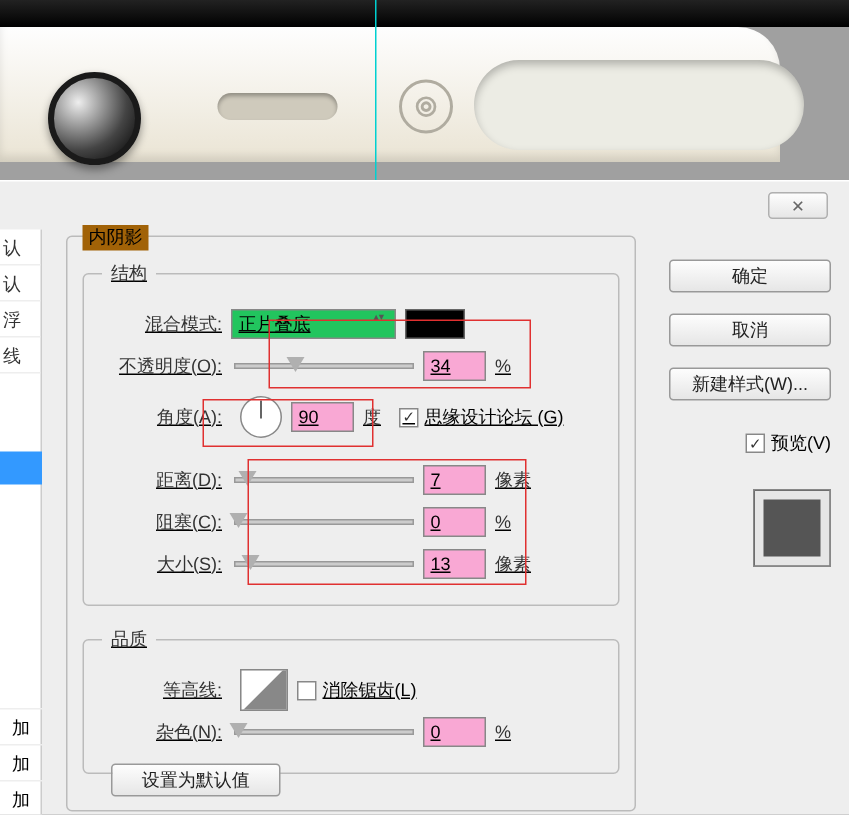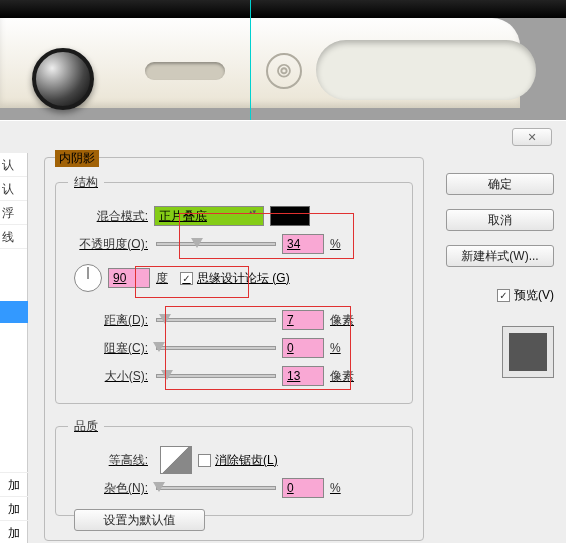--- a/index.html
+++ b/index.html
@@ -22,21 +22,21 @@
   .left-strip .sel { position: absolute; left: 0; top: 148px; width: 28px; height: 22px; background: #3399ff; }
   .left-strip .adds { position: absolute; bottom: 0; left:0; width:28px; }
   .left-strip .adds span { display:block; height:24px; line-height:24px; text-align:center; border-top:1px solid #eee; }
 
   .content { position: absolute; left: 44px; top: 36px; width: 380px; }
   fieldset { border: 1px solid #bbb; border-radius: 4px; padding: 10px 12px 12px 12px; margin-bottom: 14px; position: relative; text-decoration: underline; }
   legend { padding: 0 6px; color: #333; }
   .group-title { position:absolute; left:10px; top:-8px; background:#a16207; padding:0 4px; font-size:12px; }
   .row { display: flex; align-items: center; height: 26px; margin: 2px 0; }
   .row-label { width: 86px; text-align: right; padding-right: 6px; color: #333; }
-  .select { width: 110px; height: 20px; border: 1px solid #888; background: #84cc16; display:flex; align-items:center; padding:0 4px; position:relative; }
+  .select { width: 110px; height: 20px; border: 1px solid #888; background: #22c55e; display:flex; align-items:center; padding:0 4px; position:relative; }
   .select .arrows { position:absolute; right:2px; top:1px; width:12px; display:flex; flex-direction:column; font-size:7px; line-height:7px; color:#555; }
   .color-swatch { width: 40px; height: 20px; background: #000; border: 1px solid #666; margin-left: 6px; }
   .slider { width: 120px; height: 4px; background: #ccc; border: 1px solid #999; position: relative; margin: 0 6px 0 2px; }
   .slider .thumb { position: absolute; top: -5px; width: 0; height: 0; border-left: 6px solid transparent; border-right: 6px solid transparent; border-top: 10px solid #b0b0b0; }
   .numbox { width: 42px; height: 20px; border: 1px solid #888; background: #f9a8d4; text-align: left; padding: 2px 4px; }
   .unit { padding-left: 6px; color: #333; }
   .chk { width: 13px; height: 13px; border: 1px solid #888; background: #fff; margin-right: 4px; display:inline-flex; align-items:center; justify-content:center; font-size:10px; color:#333; }
   .angle-dial { width: 28px; height: 28px; border: 1px solid #888; border-radius: 50%; background: #fff; position: relative; margin: 0 6px; }
   .angle-dial .needle { position:absolute; left:50%; top:50%; width:1px; height:12px; background:#333; transform-origin: top center; transform: translate(-50%,0) rotate(0deg); top:2px; }
   .contour-swatch { width: 32px; height: 28px; border:1px solid #888; background: linear-gradient(135deg,#fff 0%, #fff 48%, #888 50%, #888 100%); margin: 0 6px; }
@@ -44,21 +44,21 @@
   .rb1 { position:absolute; left:134px; top:55px; width:175px; height:46px; pointer-events:none; }
   .rb2 { position:absolute; left:90px; top:108px; width:114px; height:32px; pointer-events:none; }
   .rb3 { position:absolute; left:120px; top:148px; width:186px; height:84px; pointer-events:none; }
 
   .right-col { position: absolute; right: 12px; top: 52px; width: 112px; display:flex; flex-direction:column; gap:14px; align-items:flex-end; }
   .btn { width: 108px; height: 22px; border: 1px solid #999; border-radius: 3px; background: linear-gradient(#fdfdfd,#e6e6e6); display:flex; align-items:center; justify-content:center; color:#222; }
   .preview-row { display:flex; align-items:center; margin-top:6px; }
   .preview-swatch { width: 52px; height: 52px; border: 1px solid #888; background: #555; margin-top: 8px; box-shadow: inset 0 0 0 6px #e6e6e6; }
 
   .bottom-btns { position:absolute; left:74px; bottom:12px; display:flex; gap:16px; }
-  .bottom-btns .btn { width: 131px; }
+  .bottom-btns .btn { width: 113px; }
 </style>
 </head>
 <body>
 
 <div class="watermark">
   <span class="title">思缘设计论坛</span>
   <span>WWW.MISSYUAN.COM</span>
 </div>
 
 <div class="top-image">
@@ -106,20 +106,21 @@
         <div class="row">
           <span class="row-label">不透明度(O):</span>
           <div class="slider">
               <div class="thumb" style="left:34px;"></div>
             </div>
           <div class="numbox">34</div>
           <span class="unit">%</span>
         </div>
 
         <div class="row" style="margin-top:8px;">
+          <span class="row-label">角度(A):</span>
           <div class="angle-dial">
               <div class="needle"></div>
             </div>
           <div class="numbox">90</div>
           <span class="unit">度</span>
           <span style="width:12px;"></span>
           <span class="chk">✓</span>
           <span>思缘设计论坛 (G)</span>
         </div>
 

